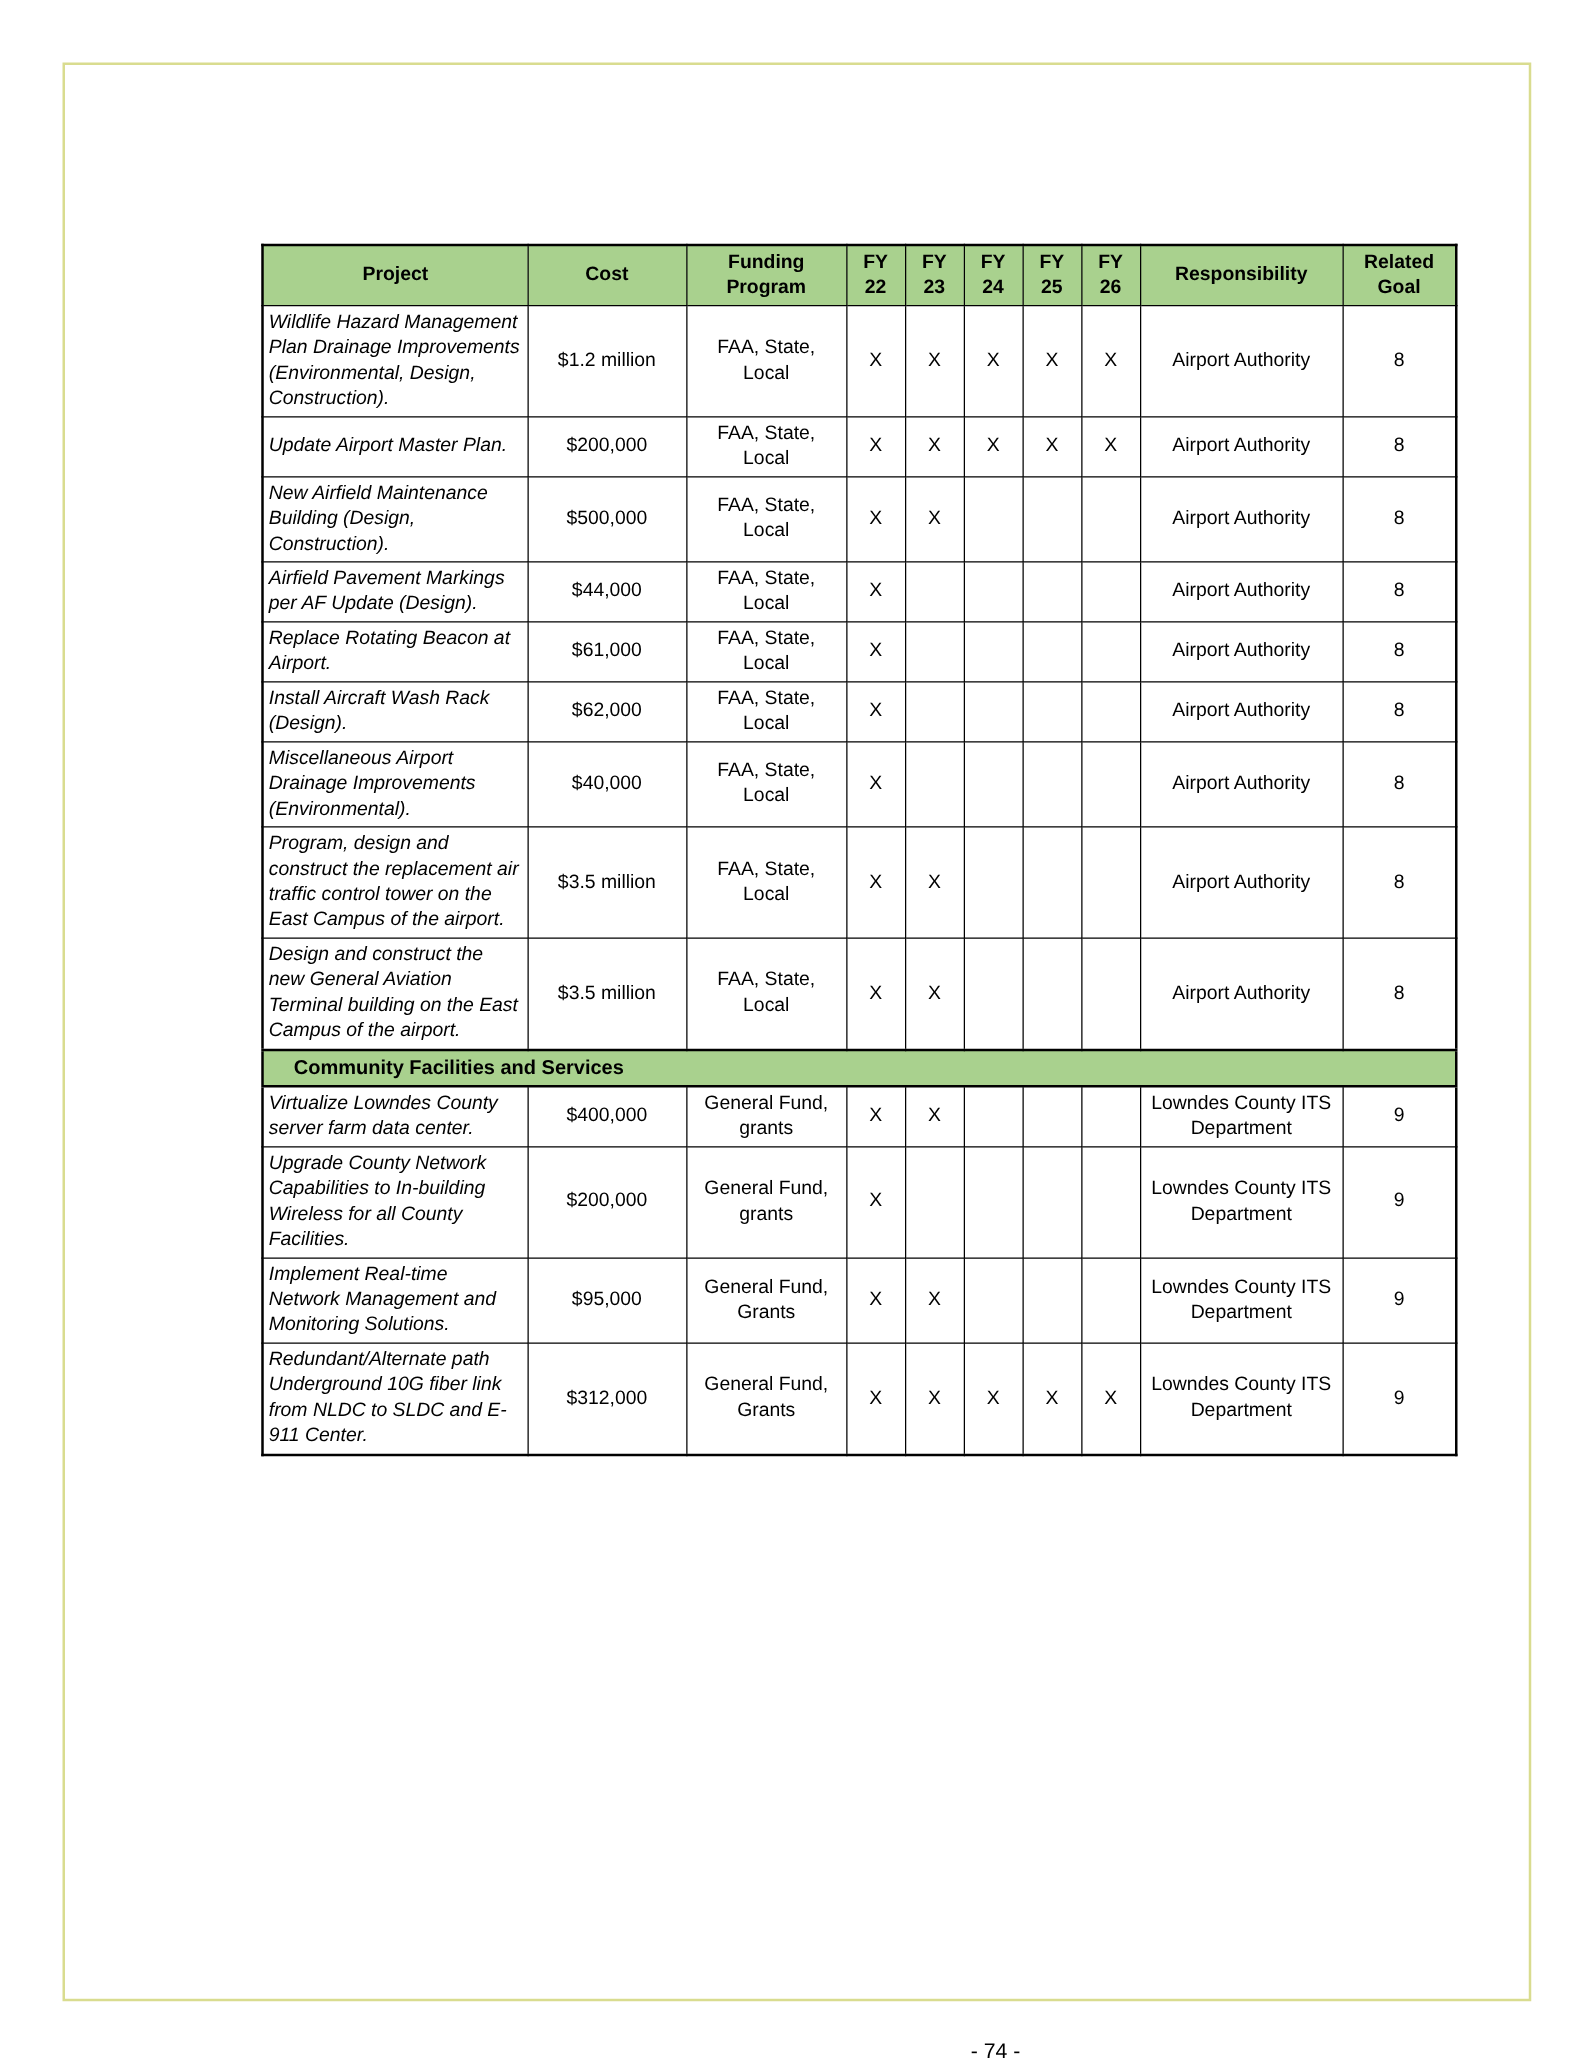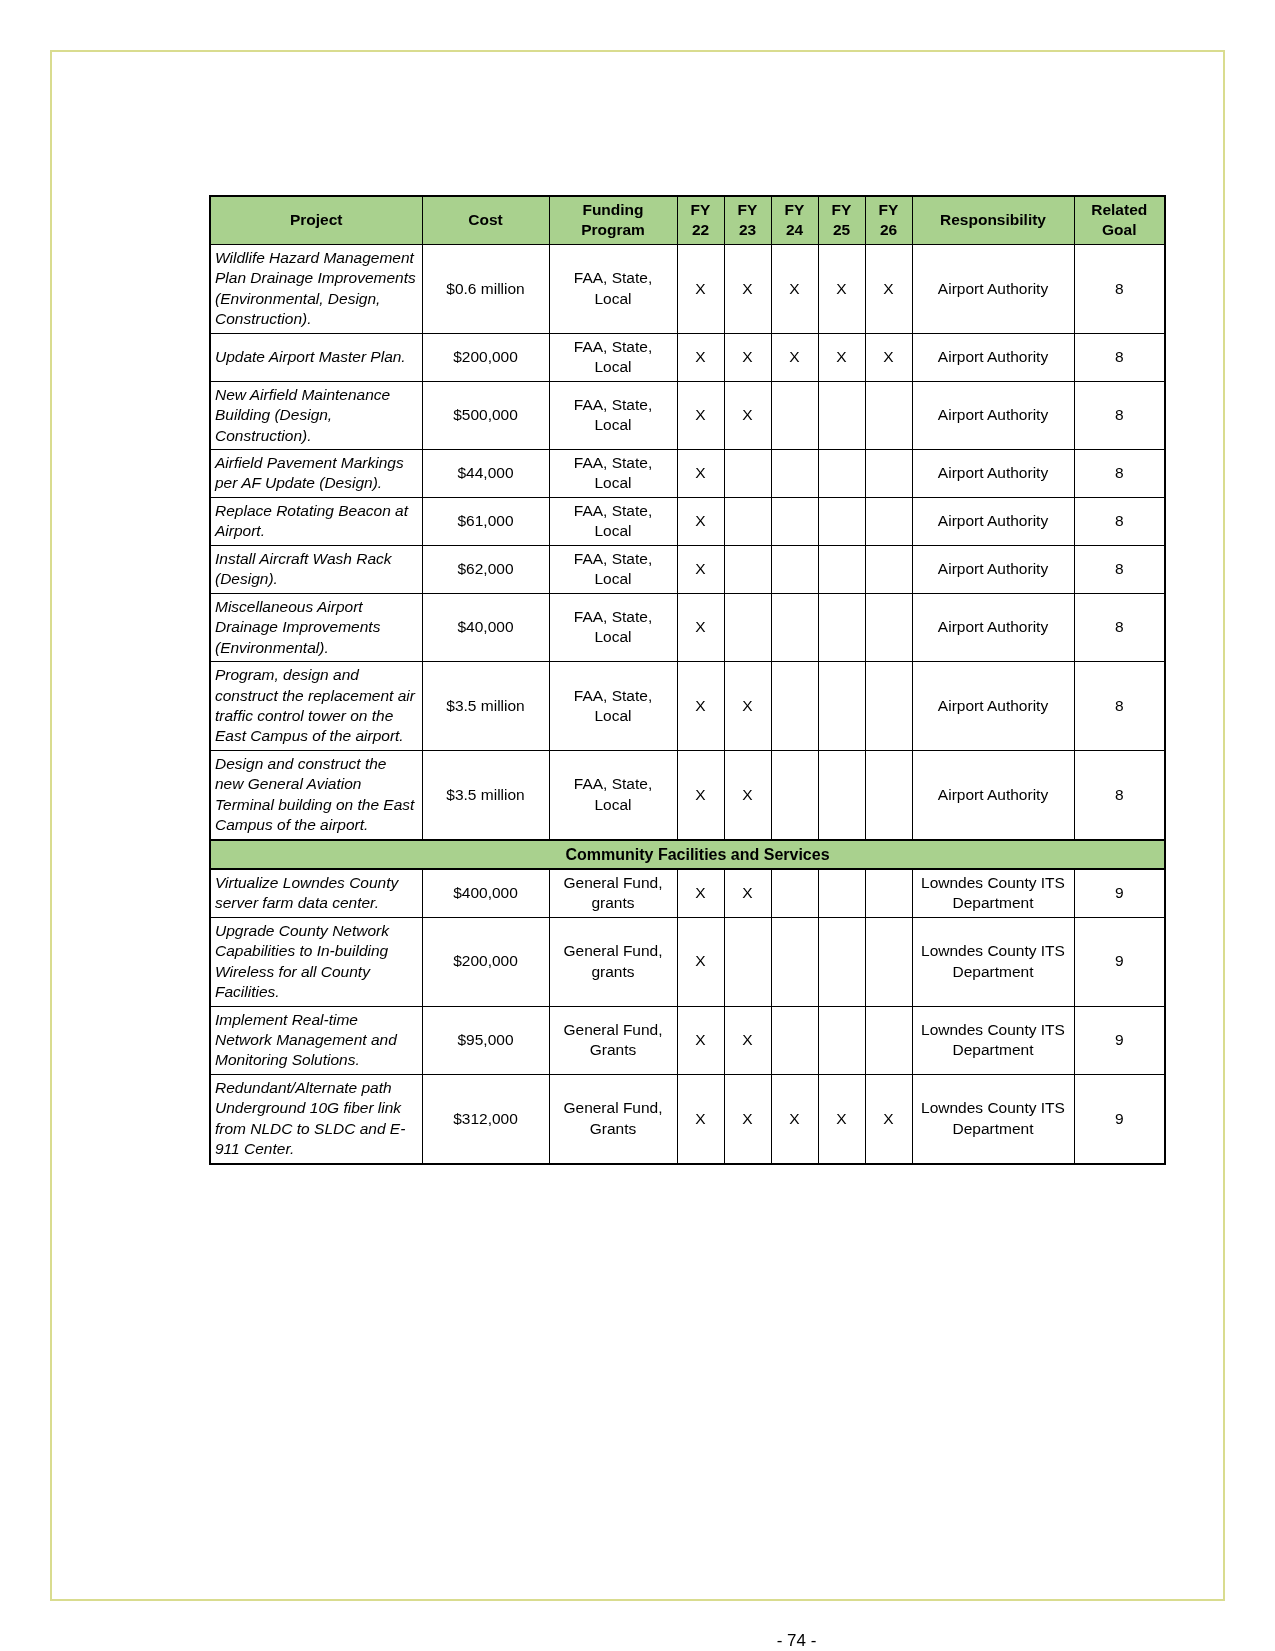--- a/index.html
+++ b/index.html
@@ -70,21 +70,21 @@
   }
   td.cost, td.fund, td.fy, td.resp, td.goal {
     text-align: center;
   }
   td.fy { font-size: 15.5px; }
   td.goal { font-size: 15.5px; }
 
   tr.section-header td {
     background: #a9d18e !important;
     font-weight: bold;
-    text-align: center;
+    text-align: left;
     padding-left: 24px;
     font-size: 16px;
     border-top: 2px solid #000000;
     border-bottom: 2px solid #000000;
   }
   .thickbottom td { border-bottom: 2px solid #000000; }
 
   .footer {
     position: absolute;
     left: 0;
@@ -145,21 +145,21 @@
           <th>Responsibility</th>
           <th>
             <span>Related</span><br>
             <span>Goal</span>
           </th>
         </tr>
       </thead>
       <tbody id="table-body">
           <tr>
             <td class="project">Wildlife Hazard Management Plan Drainage Improvements (Environmental, Design, Construction).</td>
-            <td class="cost">$0.6 million</td>
+            <td class="cost">$1.2 million</td>
             <td class="fund">FAA, State, Local</td>
             <td class="fy">X</td>
             <td class="fy">X</td>
             <td class="fy">X</td>
             <td class="fy">X</td>
             <td class="fy">X</td>
             <td class="resp">Airport Authority</td>
             <td class="goal">8</td>
           </tr>
           <tr>

